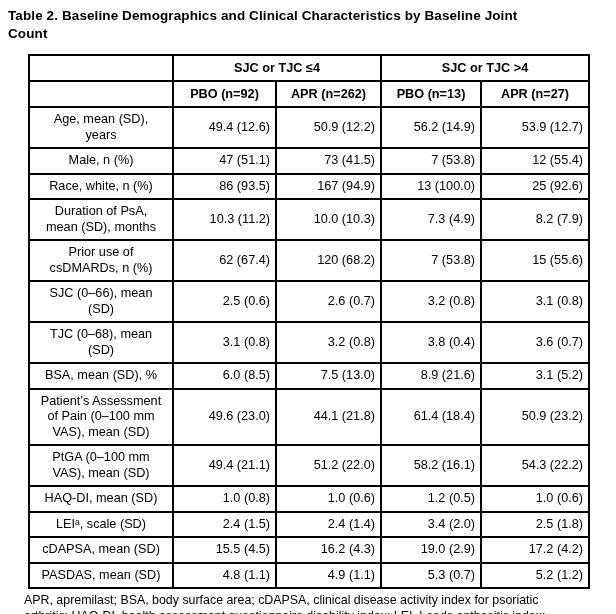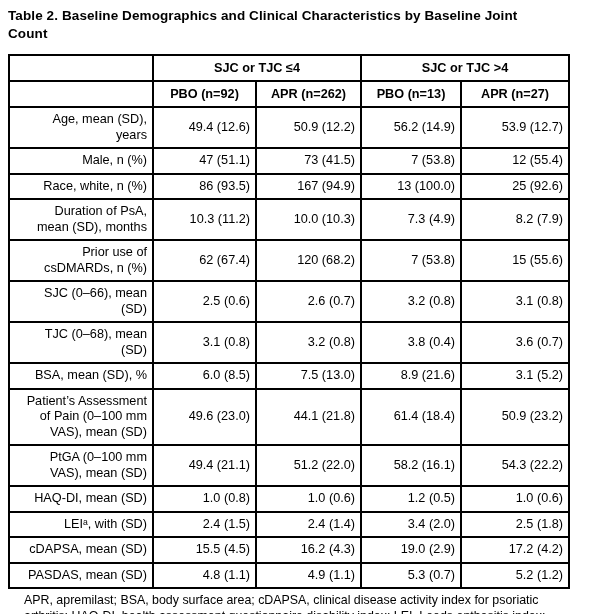--- a/index.html
+++ b/index.html
@@ -22,36 +22,37 @@
     font-weight: bold;
     line-height: 1.35;
     white-space: pre-line;
     margin-bottom: 11px;
     letter-spacing: 0.1px;
   }
   table.demo {
     border-collapse: collapse;
     table-layout: fixed;
     width: 560px;
+    margin-left: 20px;
   }
   table.demo th,
   table.demo td {
     border: 2px solid #000000;
     font-size: 12.7px;
     padding: 4px 5px;
     vertical-align: middle;
     box-sizing: border-box;
   }
   table.demo th {
     font-weight: bold;
     text-align: center;
     height: 26px;
   }
   td.rowlabel {
-    text-align: right;
+    text-align: center;
     white-space: pre-line;
     line-height: 1.22;
   }
   td.val {
     text-align: right;
     line-height: 1.22;
   }
   .footnotes {
     margin: 3px 0 0 16px;
     font-size: 12.4px;
@@ -172,21 +173,21 @@
         <td class="val">54.3 (22.2)</td>
       </tr>
       <tr>
         <td class="rowlabel">HAQ-DI, mean (SD)</td>
         <td class="val">1.0 (0.8)</td>
         <td class="val">1.0 (0.6)</td>
         <td class="val">1.2 (0.5)</td>
         <td class="val">1.0 (0.6)</td>
       </tr>
       <tr>
-        <td class="rowlabel">LEIᵃ, with (SD)</td>
+        <td class="rowlabel">LEIᵃ, scale (SD)</td>
         <td class="val">2.4 (1.5)</td>
         <td class="val">2.4 (1.4)</td>
         <td class="val">3.4 (2.0)</td>
         <td class="val">2.5 (1.8)</td>
       </tr>
       <tr>
         <td class="rowlabel">cDAPSA, mean (SD)</td>
         <td class="val">15.5 (4.5)</td>
         <td class="val">16.2 (4.3)</td>
         <td class="val">19.0 (2.9)</td>

